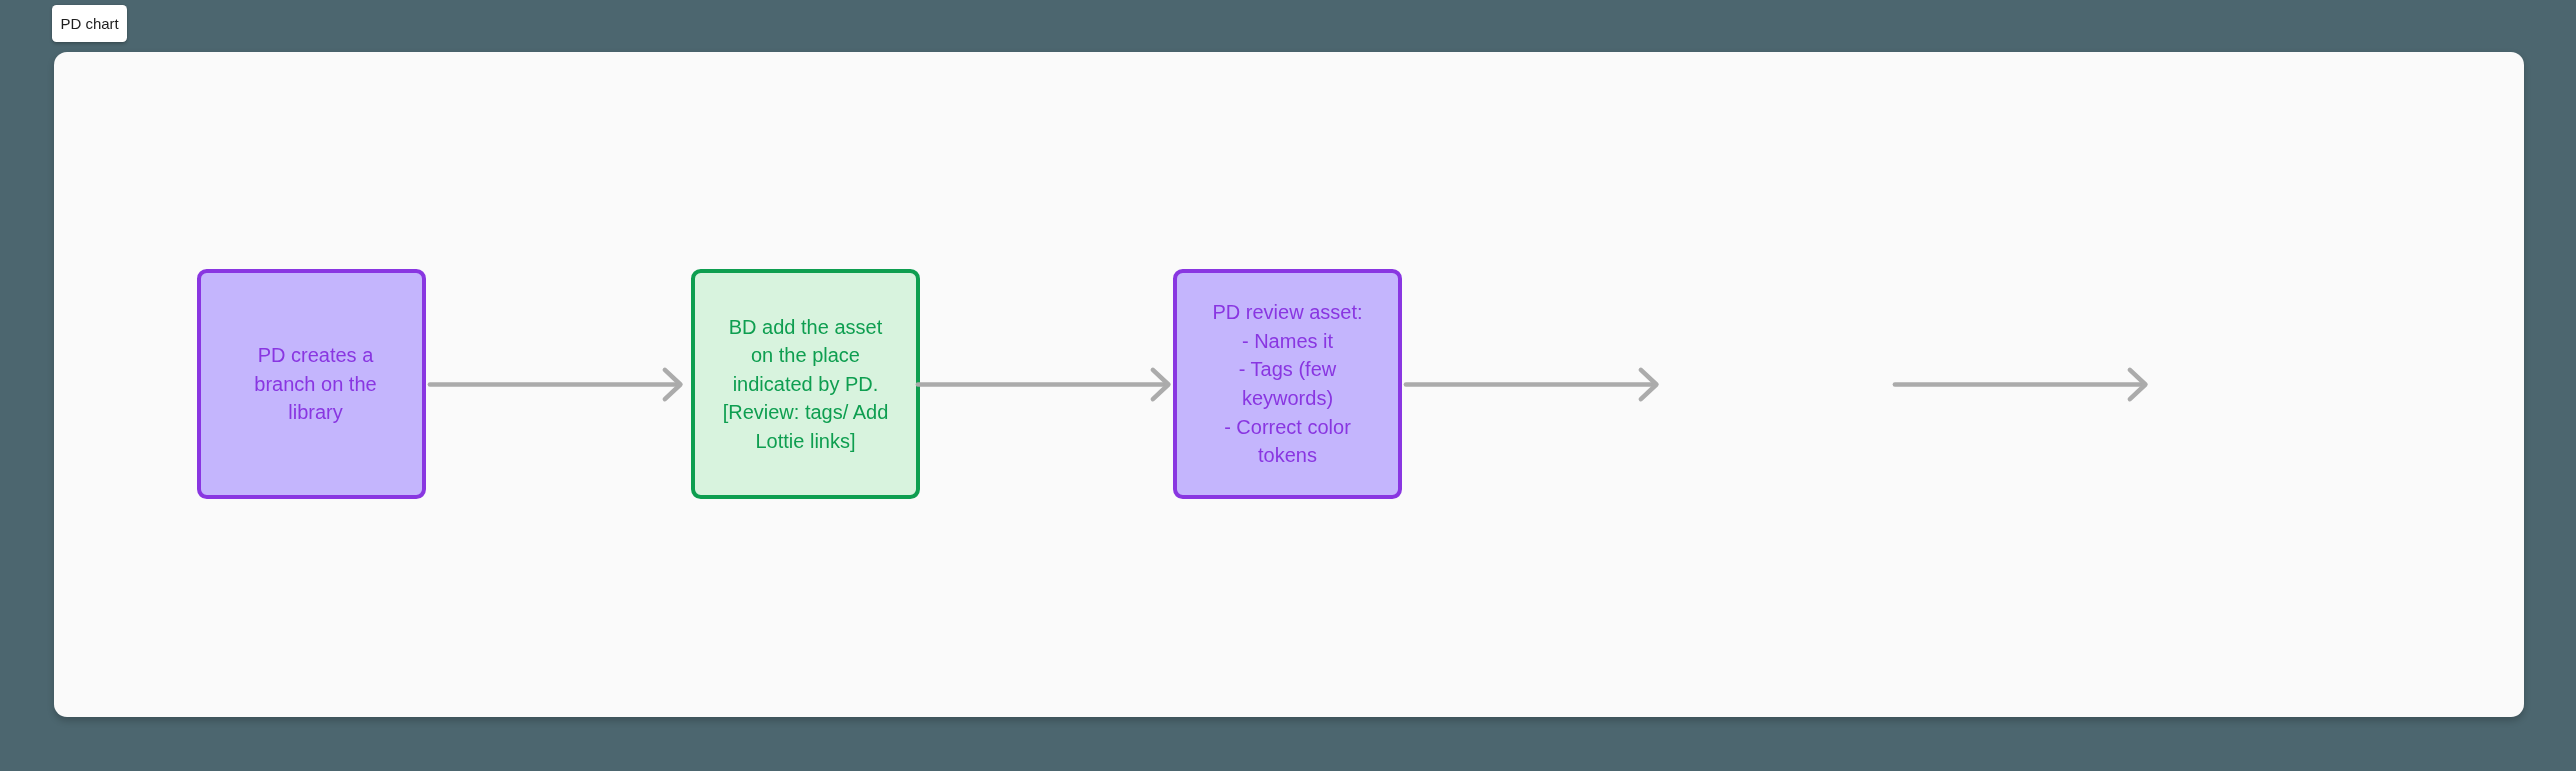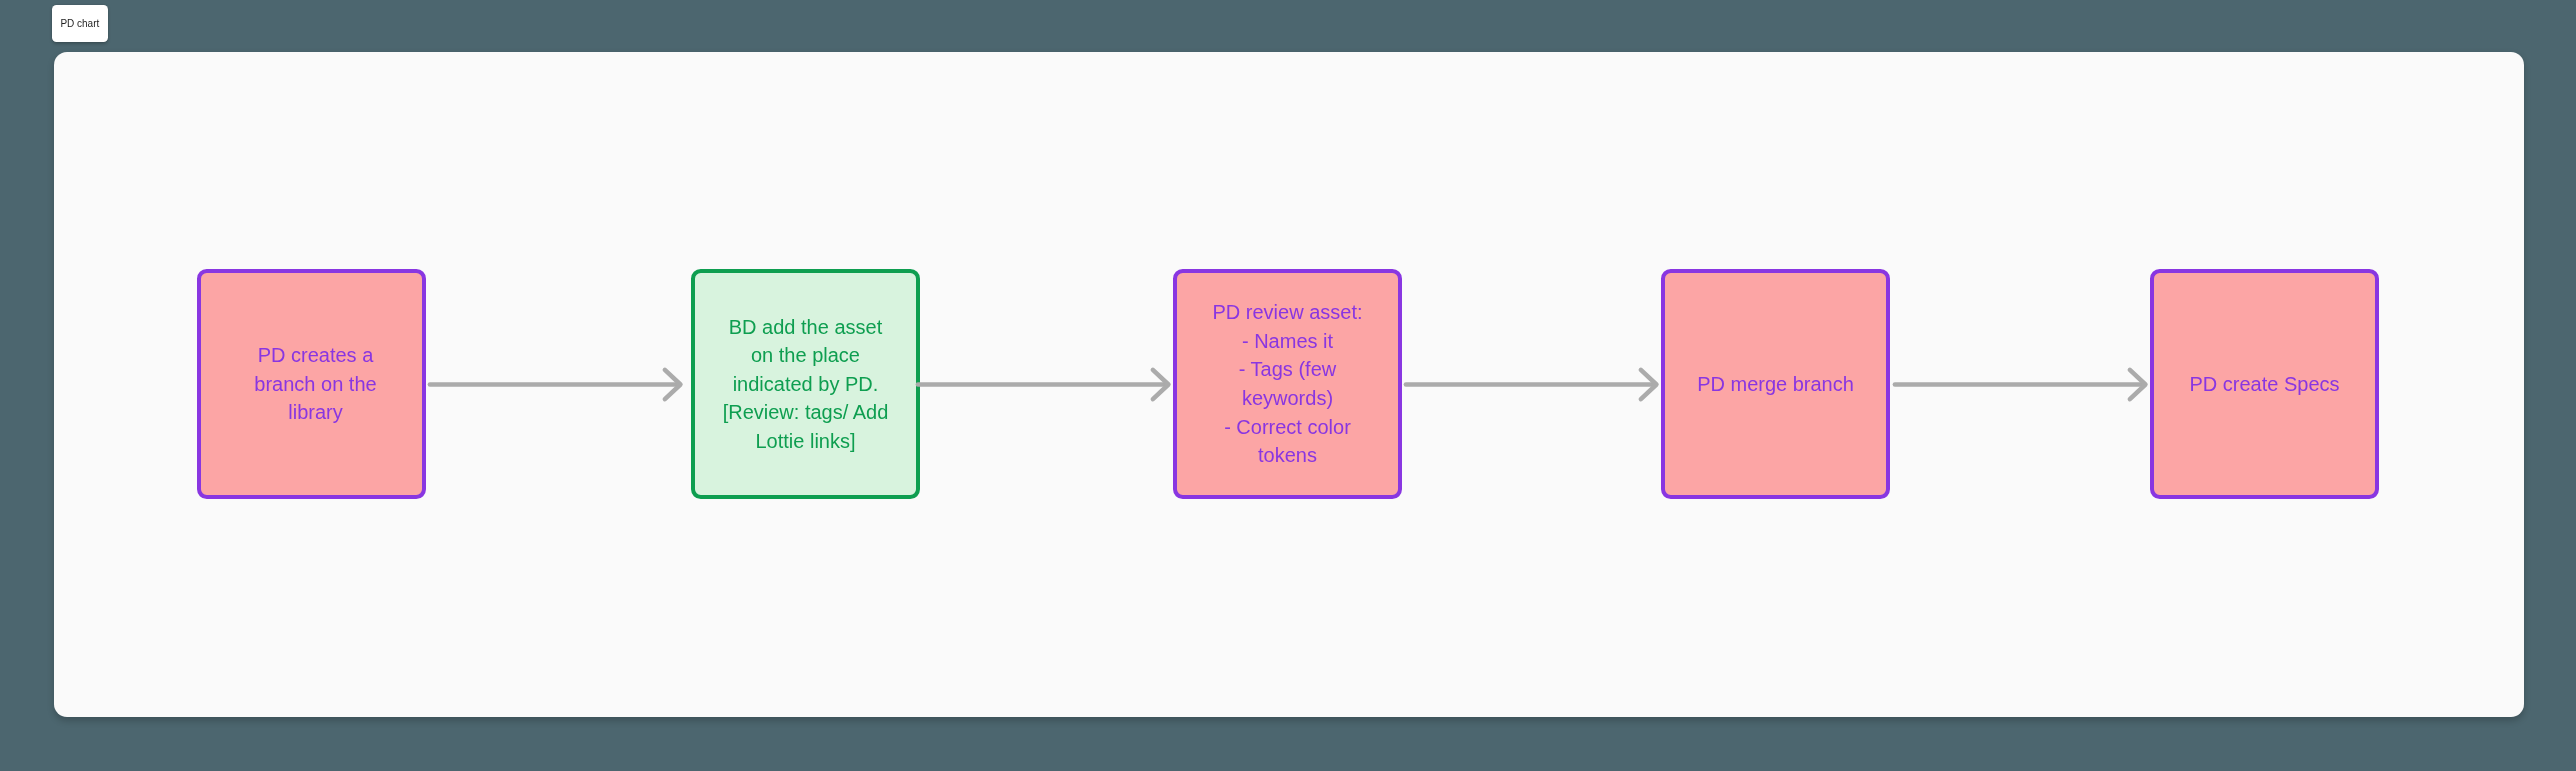--- a/index.html
+++ b/index.html
@@ -16,21 +16,21 @@
     left: 0; top: 0;
     width: 2576px;
     height: 771px;
   }
   .board-label {
     position: absolute;
     left: 52px;
     top: 5.2px;
     background: #FFFFFF;
     color: #1E1E1E;
-    font-size: 10px;
+    font-size: 15px;
     line-height: 17px;
     padding: 9.7px 8.4px;
     border-radius: 4.5px;
     box-shadow: 0 0 0 0.6px rgba(0,0,0,0.06), 0 1.3px 3.2px rgba(0,0,0,0.22);
     white-space: nowrap;
   }
   .canvas-panel {
     position: absolute;
     left: 54px;
     top: 52px;
@@ -50,21 +50,21 @@
     border-radius: 9.7px;
     display: flex;
     align-items: center;
     justify-content: center;
     text-align: center;
     font-size: 20px;
     line-height: 28.6px;
   }
   .node--purple {
     border-color: #8936E1;
-    background: #fca5a5;
+    background: #c4b5fd;
     color: #8936E1;
     justify-content: center;
   }
   .node--green {
     border-color: #0E9E50;
     background: #D8F3DE;
     color: #0E9E50;
   }
   .node-text {
     white-space: pre-line;
@@ -134,28 +134,22 @@
 keywords)
 - Correct color
 tokens</span>
     </div>
 
     <svg class="connector connector-3" viewBox="0 0 399 121">
       <line x1="6" y1="60.5" x2="387" y2="60.5"></line>
       <polyline points="368,38 392,60.5 368,83"></polyline>
     </svg>
 
-    <div class="node node--purple node-4">
-      <span class="node-text">PD merge branch</span>
-    </div>
 
     <svg class="connector connector-4" viewBox="0 0 399 121">
       <line x1="6" y1="60.5" x2="387" y2="60.5"></line>
       <polyline points="368,38 392,60.5 368,83"></polyline>
     </svg>
 
-    <div class="node node--purple node-5">
-      <span class="node-text">PD create Specs</span>
-    </div>
 
   </div>
 </div>
 
 
 </body></html>

